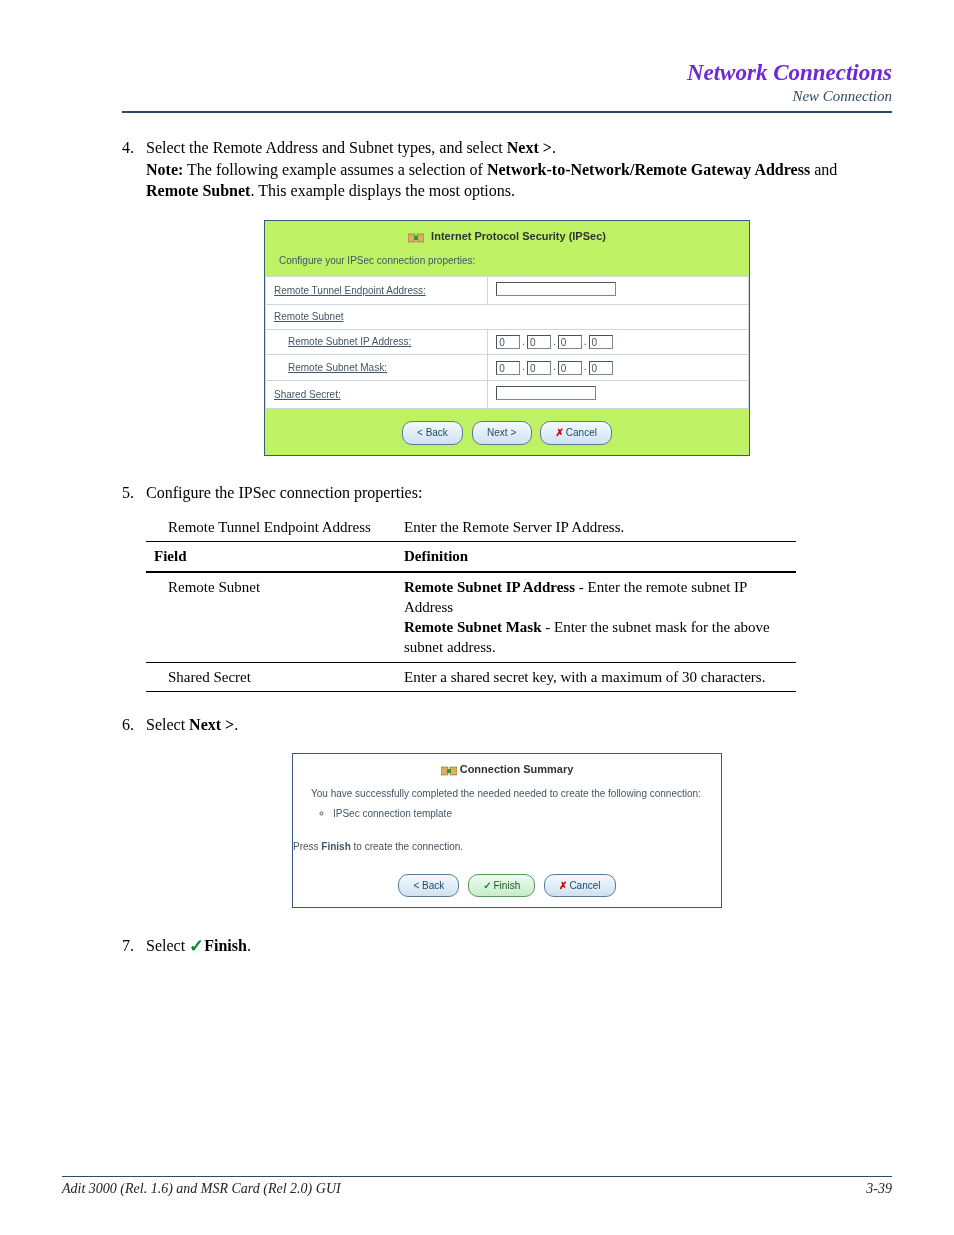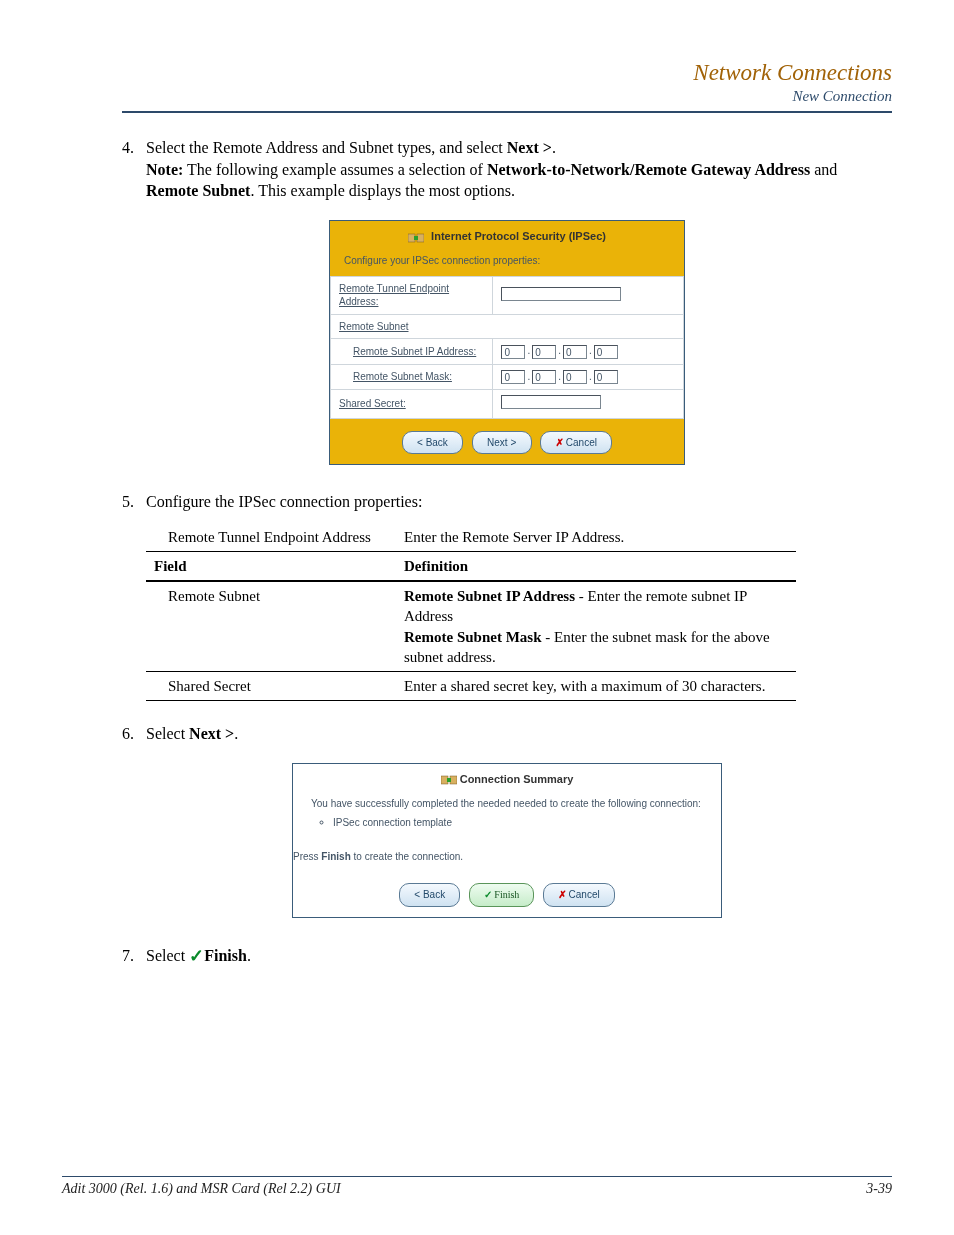--- a/index.html
+++ b/index.html
@@ -16,23 +16,23 @@
     padding: 60px 62px 40px 62px;
     position: relative;
   }
   .runhead {
     text-align: right;
     margin-left: 60px;
   }
   .runhead .chapter {
     font-family: "Times New Roman", serif;
     font-style: italic;
-    font-weight: normal;
+    font-weight: bold;
     font-size: 23px;
-    color: #a16207;
+    color: #6d28d9;
   }
   .runhead .section {
     font-style: italic;
     font-size: 15px;
     color: #2d4a6a;
     margin-top: 2px;
   }
   .hr {
     border: none;
     border-top: 2px solid #2d4a6a;
@@ -46,23 +46,23 @@
   ol.steps { list-style: none; margin: 0; padding: 0; }
   ol.steps > li { margin: 0 0 18px 0; }
   .stepnum { display: inline-block; width: 24px; }
   .hang { display: block; padding-left: 24px; }
   .bold { font-weight: bold; }
   .figwrap { text-align: center; margin: 18px 0 26px 0; }
 
   
   .fig1 {
     display: inline-block;
-    width: 356px;
+    width: 486px;
     border: 1px solid #3a5c7a;
-    background: #eab308;
+    background: #bef264;
     font-family: Verdana, Arial, sans-serif;
     font-size: 10px;
     color: #445566;
     text-align: left;
   }
   .fig1 .title-row {
     text-align: center;
     padding: 8px 0 6px 0;
     font-weight: bold;
     font-size: 11px;
@@ -120,21 +120,20 @@
     color: #234a6b;
     margin: 0 3px;
     text-align: center;
   }
   .pillbtn .xred { color: #c00; font-weight: bold; margin-right: 2px; }
   .pillbtn .chk { color: #0a8a2a; font-weight: bold; margin-right: 2px; }
   .pillbtn.finish {
     background: linear-gradient(#eefcf0, #c6ecc9);
     border-color: #5a955a;
     color: #185522;
-    font-family: Liberation Serif, serif;
   }
 
   
   table.deftbl {
     border-collapse: collapse;
     width: 650px;
     margin: 10px 0 22px 24px;
     font-size: 15px;
   }
   table.deftbl th {
@@ -325,17 +324,17 @@
 
       <li>
         <span class="stepnum">7.</span><span>Select </span><span class="checkmark">✓</span><span class="bold">Finish</span><span>.</span>
       </li>
 
     </ol>
 
   </div>
 
   <div class="footer">
-    <span>Adit 3000 (Rel. 1.6) and MSR Card (Rel 2.2) GUI</span>
+    <span>Adit 3000 (Rel. 1.6) and MSR Card (Rel 2.0) GUI</span>
     <span>3-39</span>
   </div>
 
 </div>
 
 </body></html>

